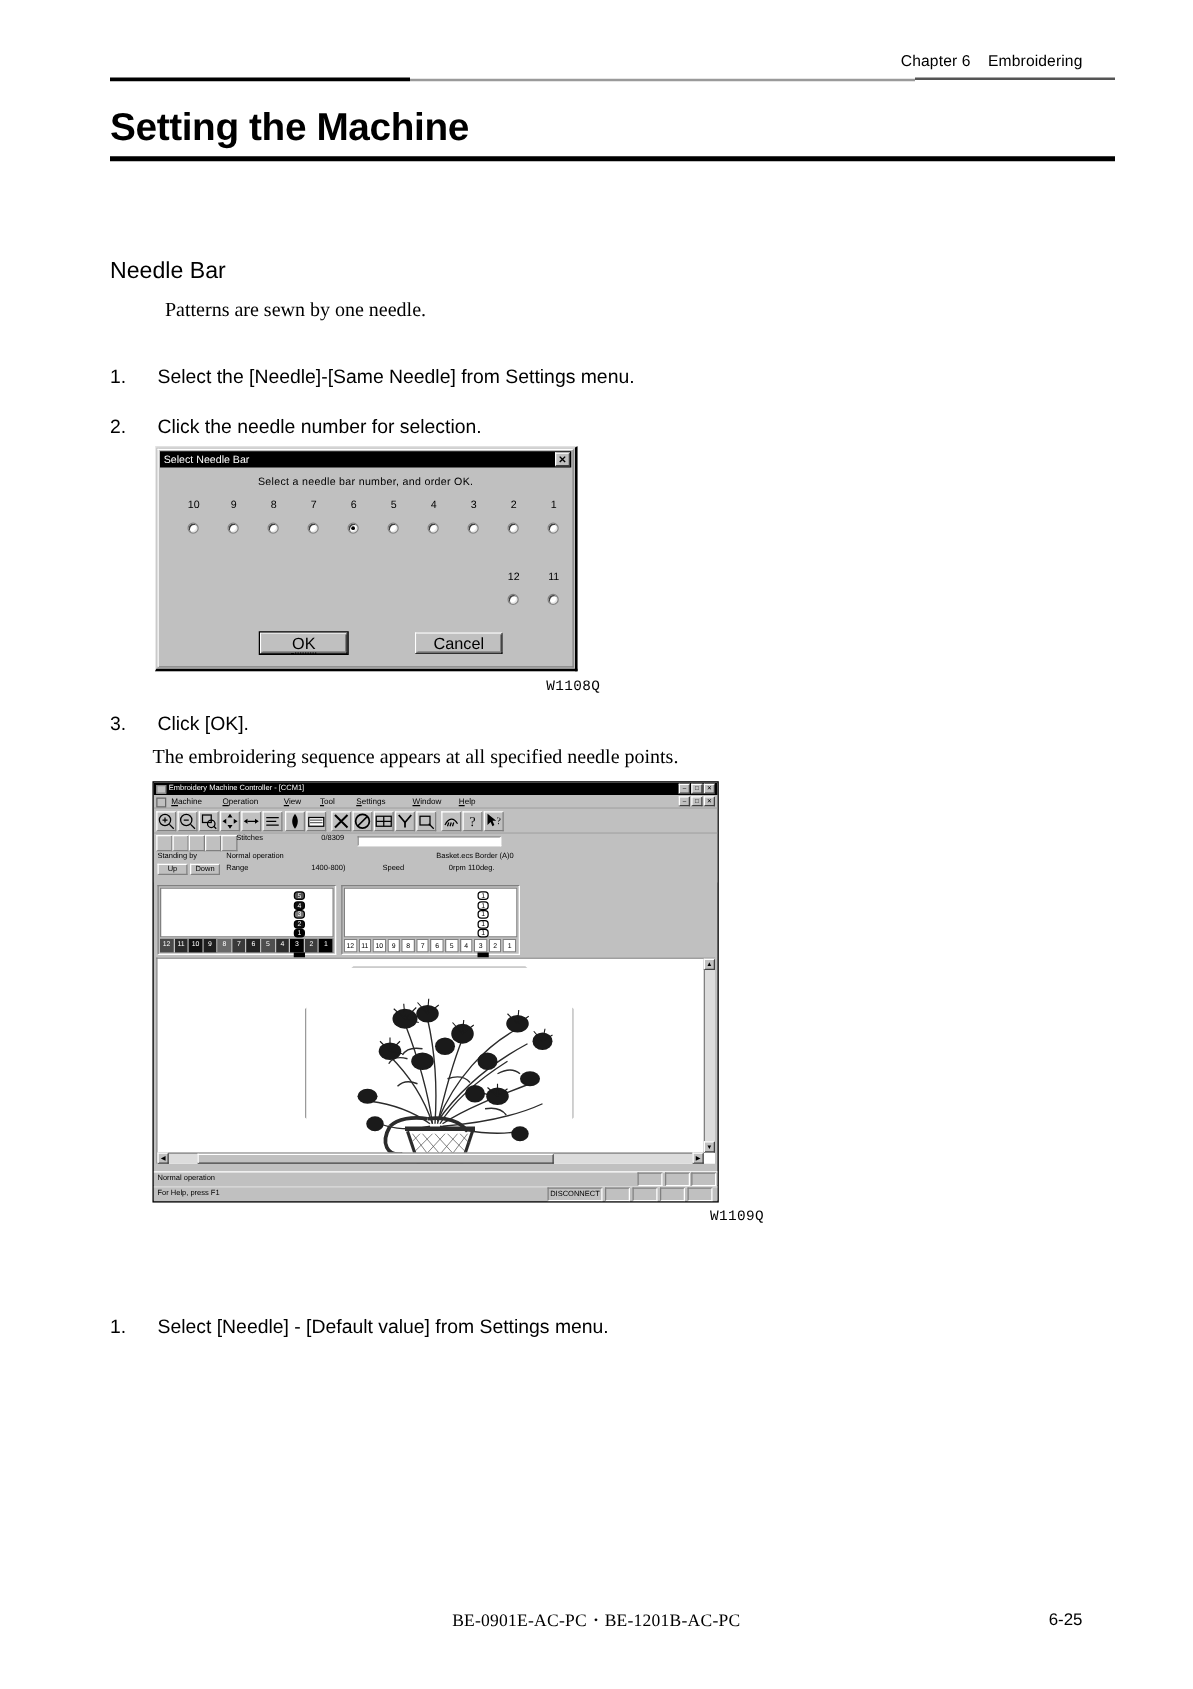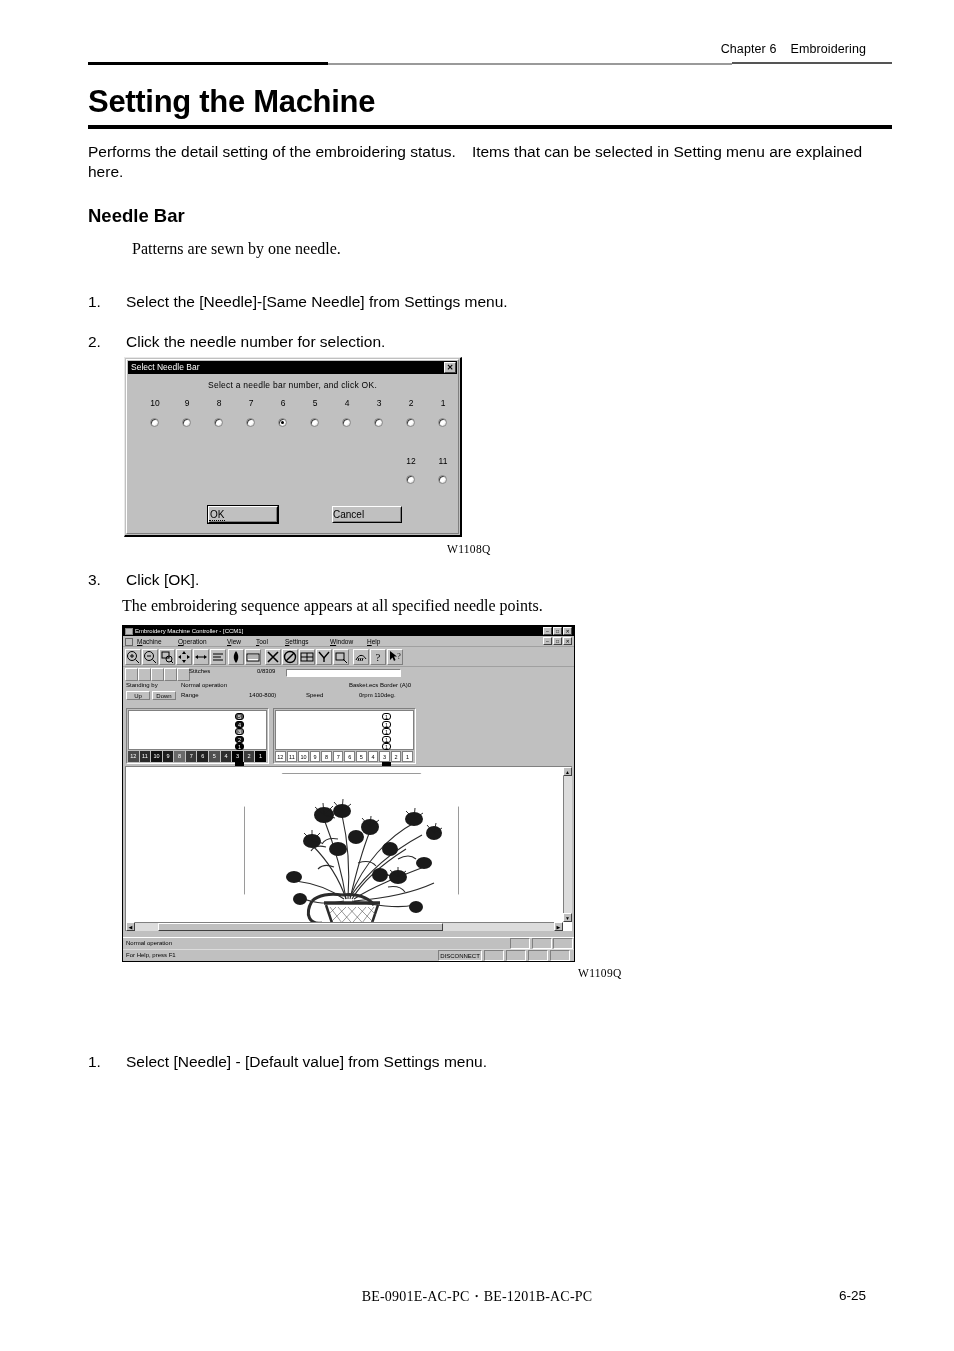--- a/index.html
+++ b/index.html
@@ -37,39 +37,39 @@
   .title-rule { position:absolute; left:88px; top:125px; width:804px; height:4px; background:#000; }
 
   .intro {
     position:absolute; left:88px; top:142px; width:806px;
     font-size:15.5px; line-height:20px;
   }
   .intro .gap { display:inline-block; width:16px; }
 
   h2.sub {
     position:absolute; left:88px; top:205px; margin:0;
-    font-size:18.5px; font-weight:bold;
+    font-size:18.5px; font-weight:normal;
   }
 
   .serif-line {
     position:absolute; font-family:"Liberation Serif", serif;
     font-size:16px;
   }
 
   .step {
     position:absolute; font-size:15.5px;
     font-family:"Liberation Sans", sans-serif;
     white-space:nowrap;
   }
   .step .num { position:absolute; left:0; top:0; }
   .step .txt { position:absolute; left:38px; top:0; }
 
   .figcap {
-    position:absolute; font-family:Liberation Serif, serif;
-    font-size:11.5px; letter-spacing:.3px;margin-left:10px;
+    position:absolute; font-family:Liberation Mono, monospace;
+    font-size:11.5px; letter-spacing:.3px;
   }
 
   h3.bold-head {
     position:absolute; left:88px; margin:0;
     font-size:15.5px; font-weight:bold;
   }
 
   
   .footer-center {
     position:absolute; left:0; width:954px; top:1288px;
@@ -125,21 +125,21 @@
     top:0;
   }
   .radio .dot {
     position:absolute; left:50%; top:50%; width:3px; height:3px;
     margin-left:-1.5px; margin-top:-1.5px; border-radius:50%; background:#000;
   }
   .nb-row2-nums { position:absolute; left:20px; top:98px; width:300px; height:12px; }
   .nb-row2-radios { position:absolute; left:20px; top:117px; width:300px; height:14px; }
   .dlg-btn {
     position:absolute; top:148px; width:70px; height:17px;
-    background:#c0c0c0; font-size:10px; line-height:15px; text-align:left;
+    background:#c0c0c0; font-size:13px; line-height:15px; text-align:center;
     border-top:1px solid #fff; border-left:1px solid #fff;
     border-right:1px solid #000; border-bottom:1px solid #000;
   }
   .dlg-btn .inner {
     position:absolute; inset:0; border:1px solid #c0c0c0;
     border-right-color:#808080; border-bottom-color:#808080;
   }
   .dlg-btn.ok { left:83px; outline:1px solid #000; }
   .dlg-btn.cancel { left:207px; }
   .dlg-btn span { position:relative; z-index:2; }
@@ -309,23 +309,20 @@
   </div>
   <div class="hdr-rule">
     <div class="seg-dark"></div>
       <div class="seg-mid"></div>
       <div class="seg-dark2"></div>
   </div>
 
   <h1 class="title">Setting the Machine</h1>
   <div class="title-rule"></div>
 
-  <div class="intro">
-    <span>Performs the detail setting of the embroidering status.</span><span class="gap"></span><span>Items that can be selected in Setting menu are explained here.</span>
-  </div>
 
   <h2 class="sub">Needle Bar</h2>
 
   <div class="serif-line" style="left:88px; top:240px;margin-left:44px;">Patterns are sewn by one needle.</div>
 
   <div class="step" style="left:88px; top:293px;">
     <span class="num">1.</span>
     <span class="txt">Select the [Needle]-[Same Needle] from Settings menu.</span>
   </div>
 
@@ -334,21 +331,21 @@
     <span class="txt">Click the needle number for selection.</span>
   </div>
 
   <div class="dlg">
     <div class="dlg-inner-bevel"></div>
     <div class="dlg-title">
       <span>Select Needle Bar</span>
     </div>
     <div class="dlg-close">✕</div>
 
-    <div class="dlg-prompt">Select a needle bar number, and click OK.</div>
+    <div class="dlg-prompt">Select a needle bar number, and order OK.</div>
 
     <div class="nb-row-nums" id="nb-row1-nums">
         <div class="nb-num" style="left: 0px;">10</div>
         <div class="nb-num" style="left: 32px;">9</div>
         <div class="nb-num" style="left: 64px;">8</div>
         <div class="nb-num" style="left: 96px;">7</div>
         <div class="nb-num" style="left: 128px;">6</div>
         <div class="nb-num" style="left: 160px;">5</div>
         <div class="nb-num" style="left: 192px;">4</div>
         <div class="nb-num" style="left: 224px;">3</div>

